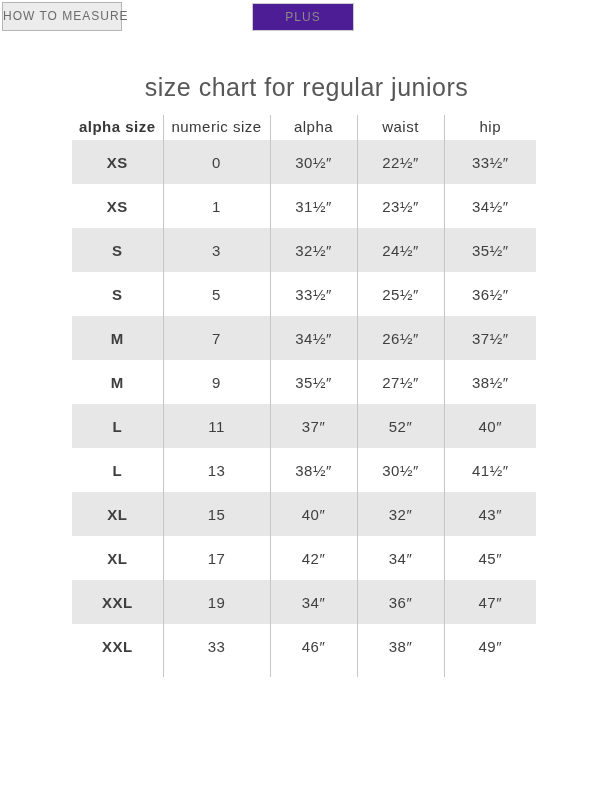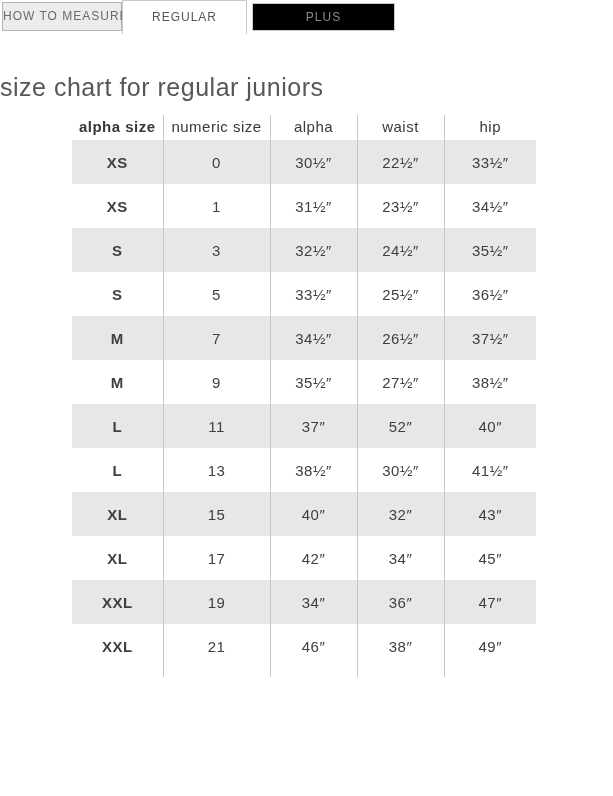--- a/index.html
+++ b/index.html
@@ -20,27 +20,27 @@
   .tab-htm {
     left:2px; top:2px; width:120px; height:29px; line-height:27px;
     background:#ececec; border:1px solid #b5b5b5; color:#6b6b6b;
   }
   .tab-regular {
     left:122px; top:0; width:125px; height:34px; line-height:33px;
     background:#ffffff; border:1px solid #c9c9c9; border-bottom:none;
     color:#555555; z-index:2;
   }
   .tab-plus {
-    left:252px; top:3px; width:143px; height:28px; line-height:26px;
-    background:#000000; border:1px solid #cccccc; color:#8a8a8a;
+    left:252px; top:3px; width:102px; height:28px; line-height:26px;
+    background:#4c1d95; border:1px solid #cccccc; color:#8a8a8a;
   }
 
   
   h1.chart-title {
-    margin-top:39px; 
+    margin-top:39px; text-align:center;
     font-size:25px; font-weight:300; letter-spacing:0.5px;
     color:#575757;
   }
 
   
   table.size-table {
     margin:13px 0 0 72px; width:464px;
     border-collapse:collapse; table-layout:fixed;
   }
   .size-table col.c1 { width:91px; }
@@ -61,21 +61,20 @@
   }
   .size-table td { height:44px; color:#3f3f3f; }
   .size-table tr.stripe td { background:#e7e7e7; }
   .size-table tr.tail td { height:9px; background:#ffffff; }
 </style>
 </head>
 <body>
 
 <div class="tabbar">
   <div class="tab tab-htm">HOW TO MEASURE</div>
-  <div class="tab tab-regular">REGULAR</div>
   <div class="tab tab-plus">PLUS</div>
 </div>
 
 <h1 class="chart-title">size chart for regular juniors</h1>
 
 <table class="size-table">
   <colgroup>
     <col class="c1">
       <col class="c2">
       <col class="c3">
@@ -164,21 +163,21 @@
       </tr>
       <tr class="stripe">
         <td>XXL</td>
         <td>19</td>
         <td>34″</td>
         <td>36″</td>
         <td>47″</td>
       </tr>
       <tr>
         <td>XXL</td>
-        <td>21</td>
+        <td>33</td>
         <td>46″</td>
         <td>38″</td>
         <td>49″</td>
       </tr>
       <tr class="tail">
         <td></td>
         <td></td>
         <td></td>
         <td></td>
         <td></td>

